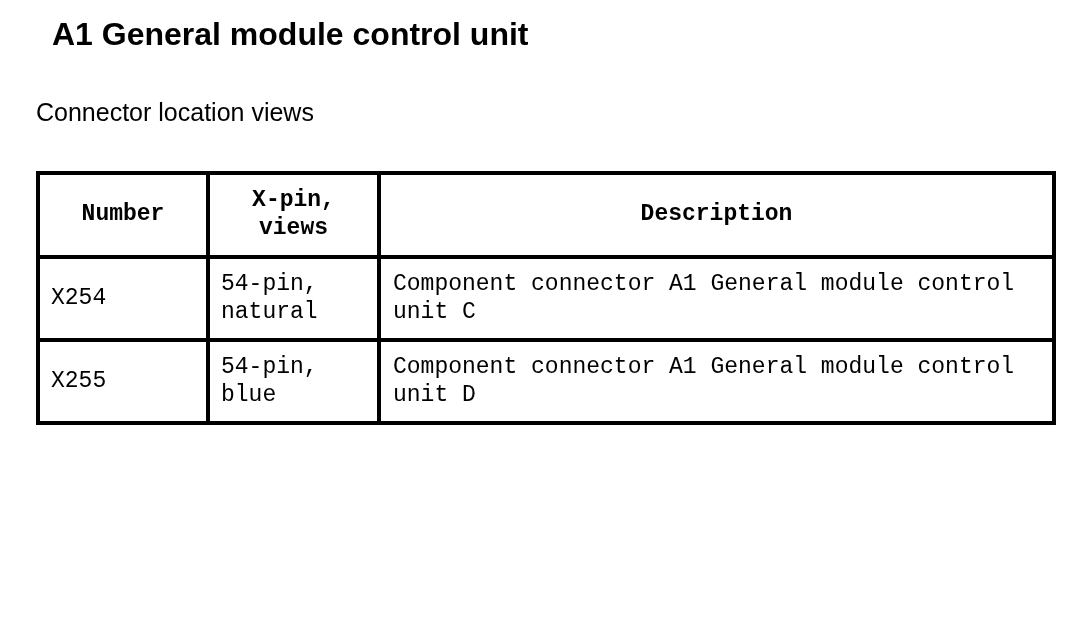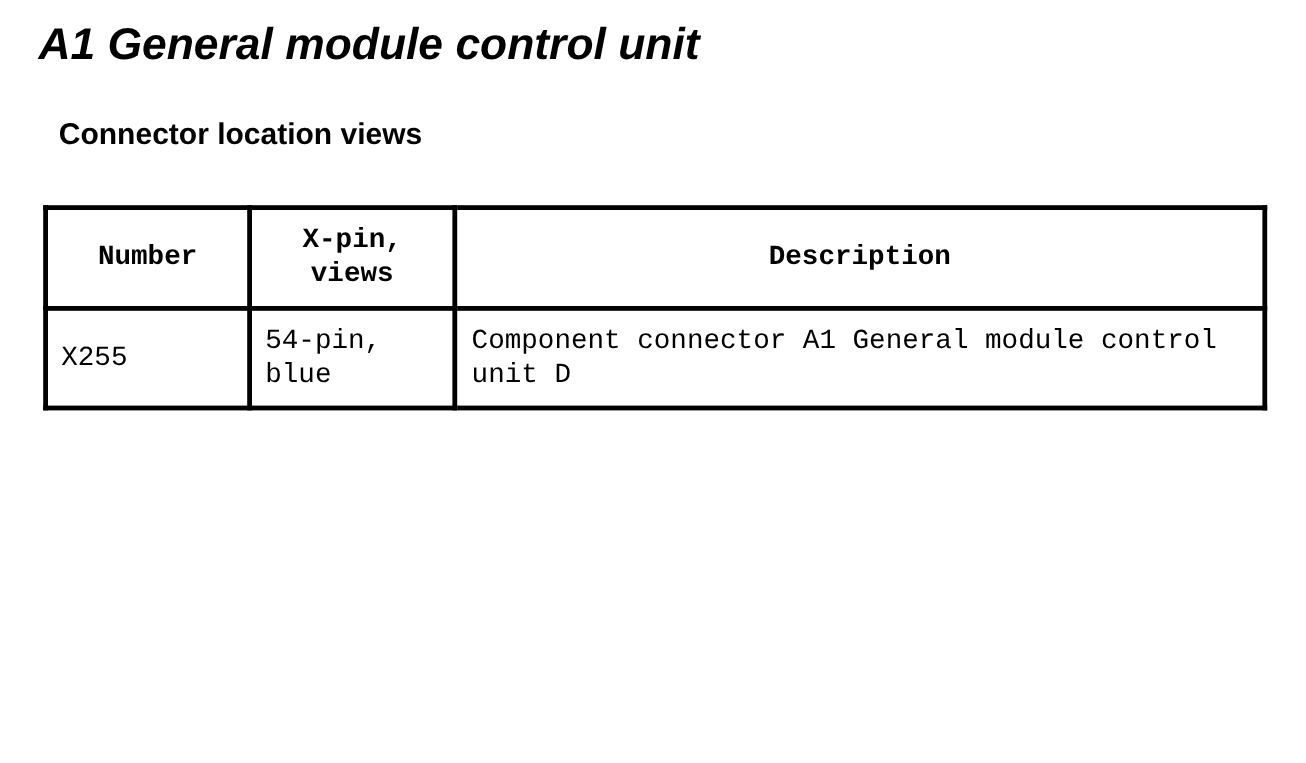--- a/index.html
+++ b/index.html
@@ -11,35 +11,34 @@
     font-family: "Liberation Sans", "DejaVu Sans", sans-serif;
     overflow: hidden;
   }
   .page {
     width: 1088px;
     height: 636px;
     position: relative;
   }
   h1.page-title {
     position: absolute;
-    left: 32px;
+    left: 52px;
     top: 16px;
-    font-size: 37px;
+    font-size: 32px;
     font-weight: bold;
     line-height: 1.15;
     letter-spacing: 0px;
     white-space: nowrap;
-    font-style: italic;
   }
   h2.section-title {
     position: absolute;
-    left: 49px;
+    left: 36px;
     top: 98px;
     font-size: 25px;
-    font-weight: bold;
+    font-weight: normal;
     line-height: 1.15;
     white-space: nowrap;
   }
   table.connector-table {
     position: absolute;
     left: 36px;
     top: 171px;
     width: 1016px;
     border-collapse: collapse;
     table-layout: fixed;
@@ -89,20 +88,27 @@
     <thead>
       <tr>
         <th>Number</th>
         <th>X-pin,
 views</th>
         <th>Description</th>
       </tr>
     </thead>
     <tbody>
       <tr>
+        <td class="number-cell">X254</td>
+        <td class="xpin-cell">54-pin,
+natural</td>
+        <td class="desc-cell">Component connector A1 General module control
+unit C</td>
+      </tr>
+      <tr>
         <td class="number-cell">X255</td>
         <td class="xpin-cell">54-pin, blue</td>
         <td class="desc-cell">Component connector A1 General module control
 unit D</td>
       </tr>
     </tbody>
   </table>
 
 </div>
 

